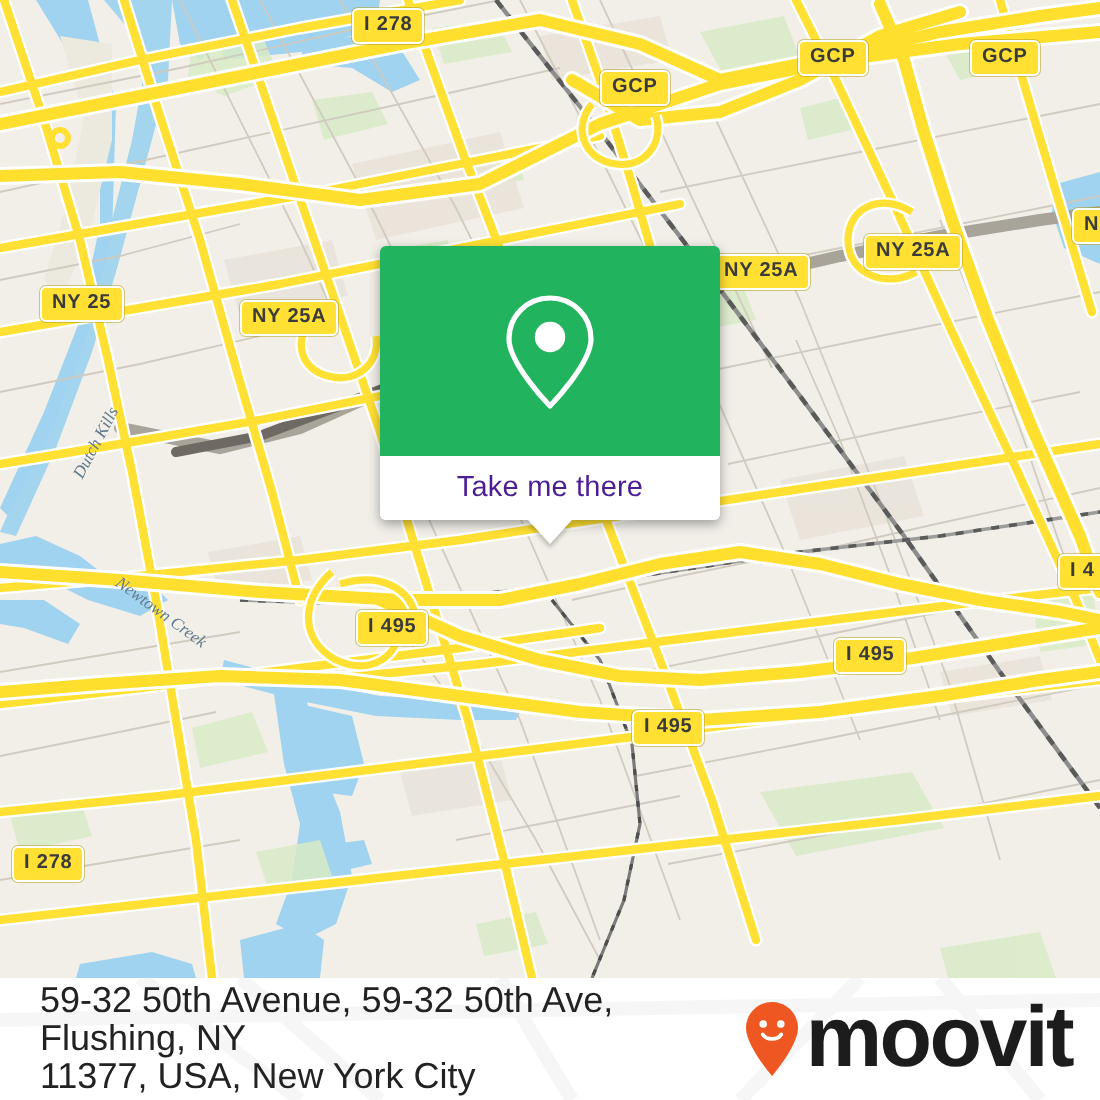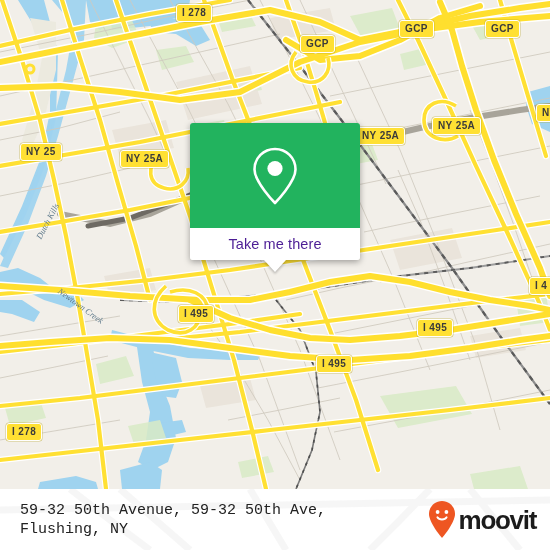--- a/index.html
+++ b/index.html
@@ -102,29 +102,28 @@
     opacity:.055;
     pointer-events:none;
   }
   .footer-inner{
     position:relative;
     display:flex;align-items:center;justify-content:space-between;
     height:61px;padding:0 14px 0 20px;box-sizing:border-box;
   }
   .addr{
     color:#222222;
-    font-size:15px;
+    font-size:18px;
     line-height:19px;
     max-width:390px;
-    font-family:Liberation Mono, monospace;
   }
   .brand{display:flex;align-items:center;gap:2px;}
   .brand-word{
     color:#1c1c1c;
-    font-size:26px;
+    font-size:43px;
     font-weight:bold;
     letter-spacing:-1.3px;
     line-height:1;
     margin-left:1px;
   }
 </style>
 </head>
 <body>
 
 <div id="app">
@@ -365,20 +364,21 @@
         <path d="M250,489 L268,520 L286,550"></path>
         <path d="M430,489 L400,520 L370,550"></path>
         <path d="M0,510 L550,500"></path>
         <path d="M120,489 L190,550"></path>
         <path d="M470,489 L520,550"></path>
       </g>
     </svg>
     <div class="footer-inner">
       <div class="addr">
         <div>59-32 50th Avenue, 59-32 50th Ave, Flushing, NY</div>
+        <div>11377, USA, New York City</div>
       </div>
       <div class="brand">
         <svg width="28" height="40" viewBox="0 0 28 40">
           <path d="M14 1 C6.8 1 1 6.8 1 14 C1 23 14 38 14 38 C14 38 27 23 27 14 C27 6.8 21.2 1 14 1 Z" fill="#ee5622"></path>
           <circle cx="9.6" cy="12" r="1.9" fill="#ffffff"></circle>
           <circle cx="18.4" cy="12" r="1.9" fill="#ffffff"></circle>
           <path d="M9.4 17.2 C11.2 20.2 16.8 20.2 18.6 17.2" fill="none" stroke="#ffffff" stroke-width="1.9" stroke-linecap="round"></path>
         </svg>
         <span class="brand-word">moovit</span>
       </div>

